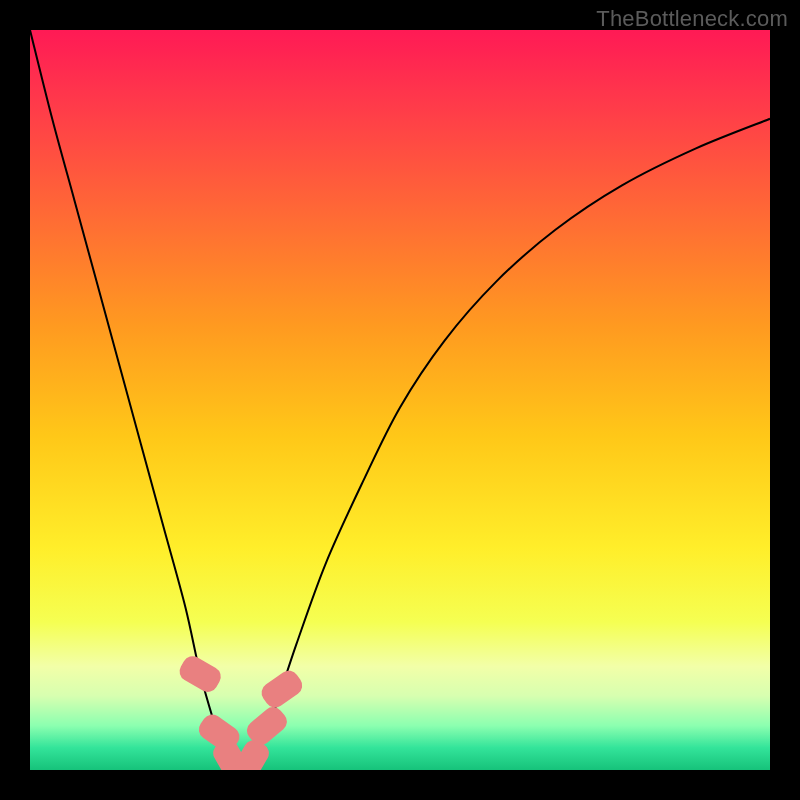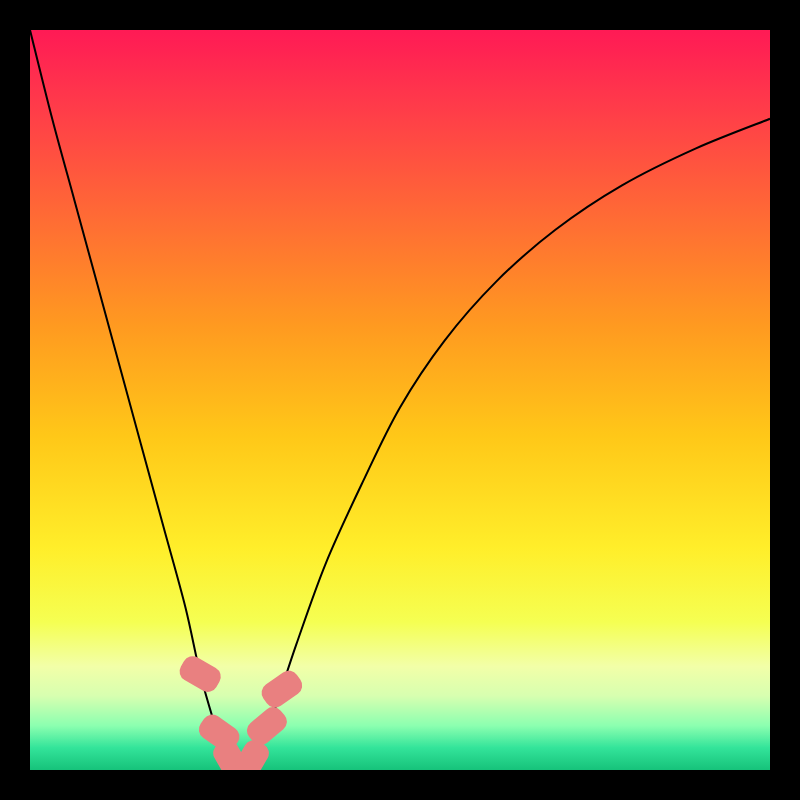--- a/index.html
+++ b/index.html
@@ -42,20 +42,21 @@
     position: absolute;
     background: #e98080;
     border-radius: 10px;
     transform: translate(-50%, -50%);
   }
 </style>
 </head>
 <body>
 <div class="container">
 
+  <div class="watermark">TheBottleneck.com</div>
 
   <div class="plot-area">
     <svg class="gradient-bg" viewBox="0 0 740 740" preserveAspectRatio="none">
       <defs>
         <linearGradient id="bg" x1="0" y1="0" x2="0" y2="1">
         <stop offset="0%" stop-color="#ff1a55"></stop>
             <stop offset="10%" stop-color="#ff3a4a"></stop>
             <stop offset="25%" stop-color="#ff6a35"></stop>
             <stop offset="40%" stop-color="#ff9a20"></stop>
             <stop offset="55.00000000000001%" stop-color="#ffc818"></stop>

